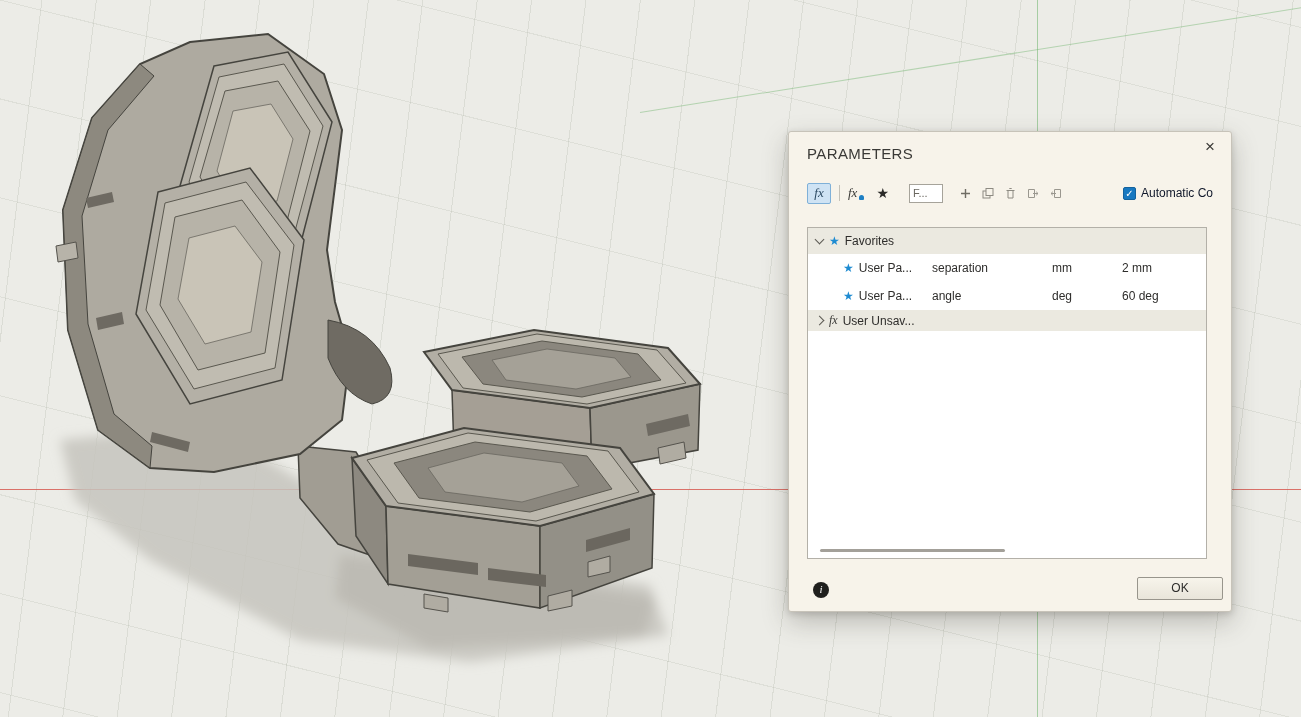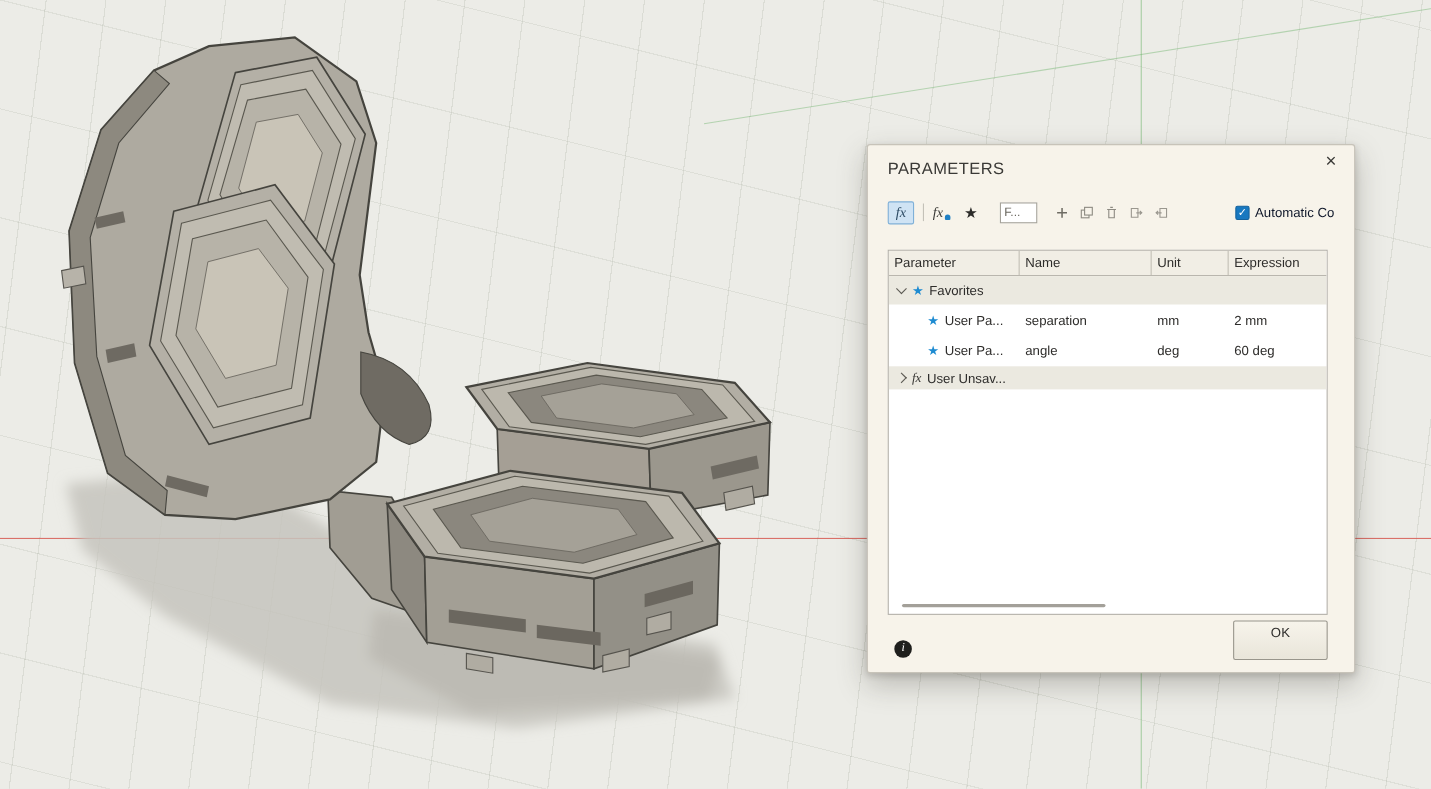--- a/index.html
+++ b/index.html
@@ -79,21 +79,21 @@
     color:#3a3936; margin-right:5px; flex:0 0 auto; }
   .row-cube { margin-right:5px; flex:0 0 auto; }
   .lbl { overflow:hidden; white-space:nowrap; }
 
   .hscroll { position:absolute; left:12px; bottom:6px; width:185px; height:3px;
     background:#a3a099; border-radius:2px; }
 
   .info-icon { position:absolute; left:24px; bottom:13px; width:16px; height:16px;
     background:#1f1f1d; border-radius:50%; color:#fff; text-align:center;
     line-height:15px; font-size:11px; font-family:"Liberation Serif", serif; font-style:italic; }
-  .ok-btn { position:absolute; right:24px; bottom:11px; width:86px; height:36px;
+  .ok-btn { position:absolute; right:8px; bottom:11px; width:86px; height:23px;
     background:linear-gradient(#f7f4eb,#e9e5da); border:1px solid #98958c;
     border-radius:2px; font-size:12px; color:#2e2d2b; text-align:center;
     line-height:21px; cursor:pointer; }
 </style>
 </head>
 <body>
 
 <div class="stage">
   <div class="grid"></div>
   <div class="axis-x"></div>
@@ -196,26 +196,20 @@
           <path d="M7 6.5H2M3.8 4.8L2 6.5l1.8 1.7" fill="none" stroke="#9a978f"></path>
           </svg>
       </div>
       <div class="auto-co">
         <span class="cb">✓</span>
         <span class="cb-label">Automatic Co</span>
       </div>
     </div>
 
     <div class="ptable">
-      <div class="thead">
-        <div class="hcell">Parameter</div>
-        <div class="hcell">Name</div>
-        <div class="hcell">Unit</div>
-        <div class="hcell">Expression</div>
-      </div>
 
       <div class="trow h26 bg-gray">
         <div class="cell c-param">
           <span class="chev down"></span>
           <span class="row-star">★</span>
           <span class="lbl">Favorites</span>
         </div>
         <div class="cell"></div>
           <div class="cell"></div>
           <div class="cell"></div>

